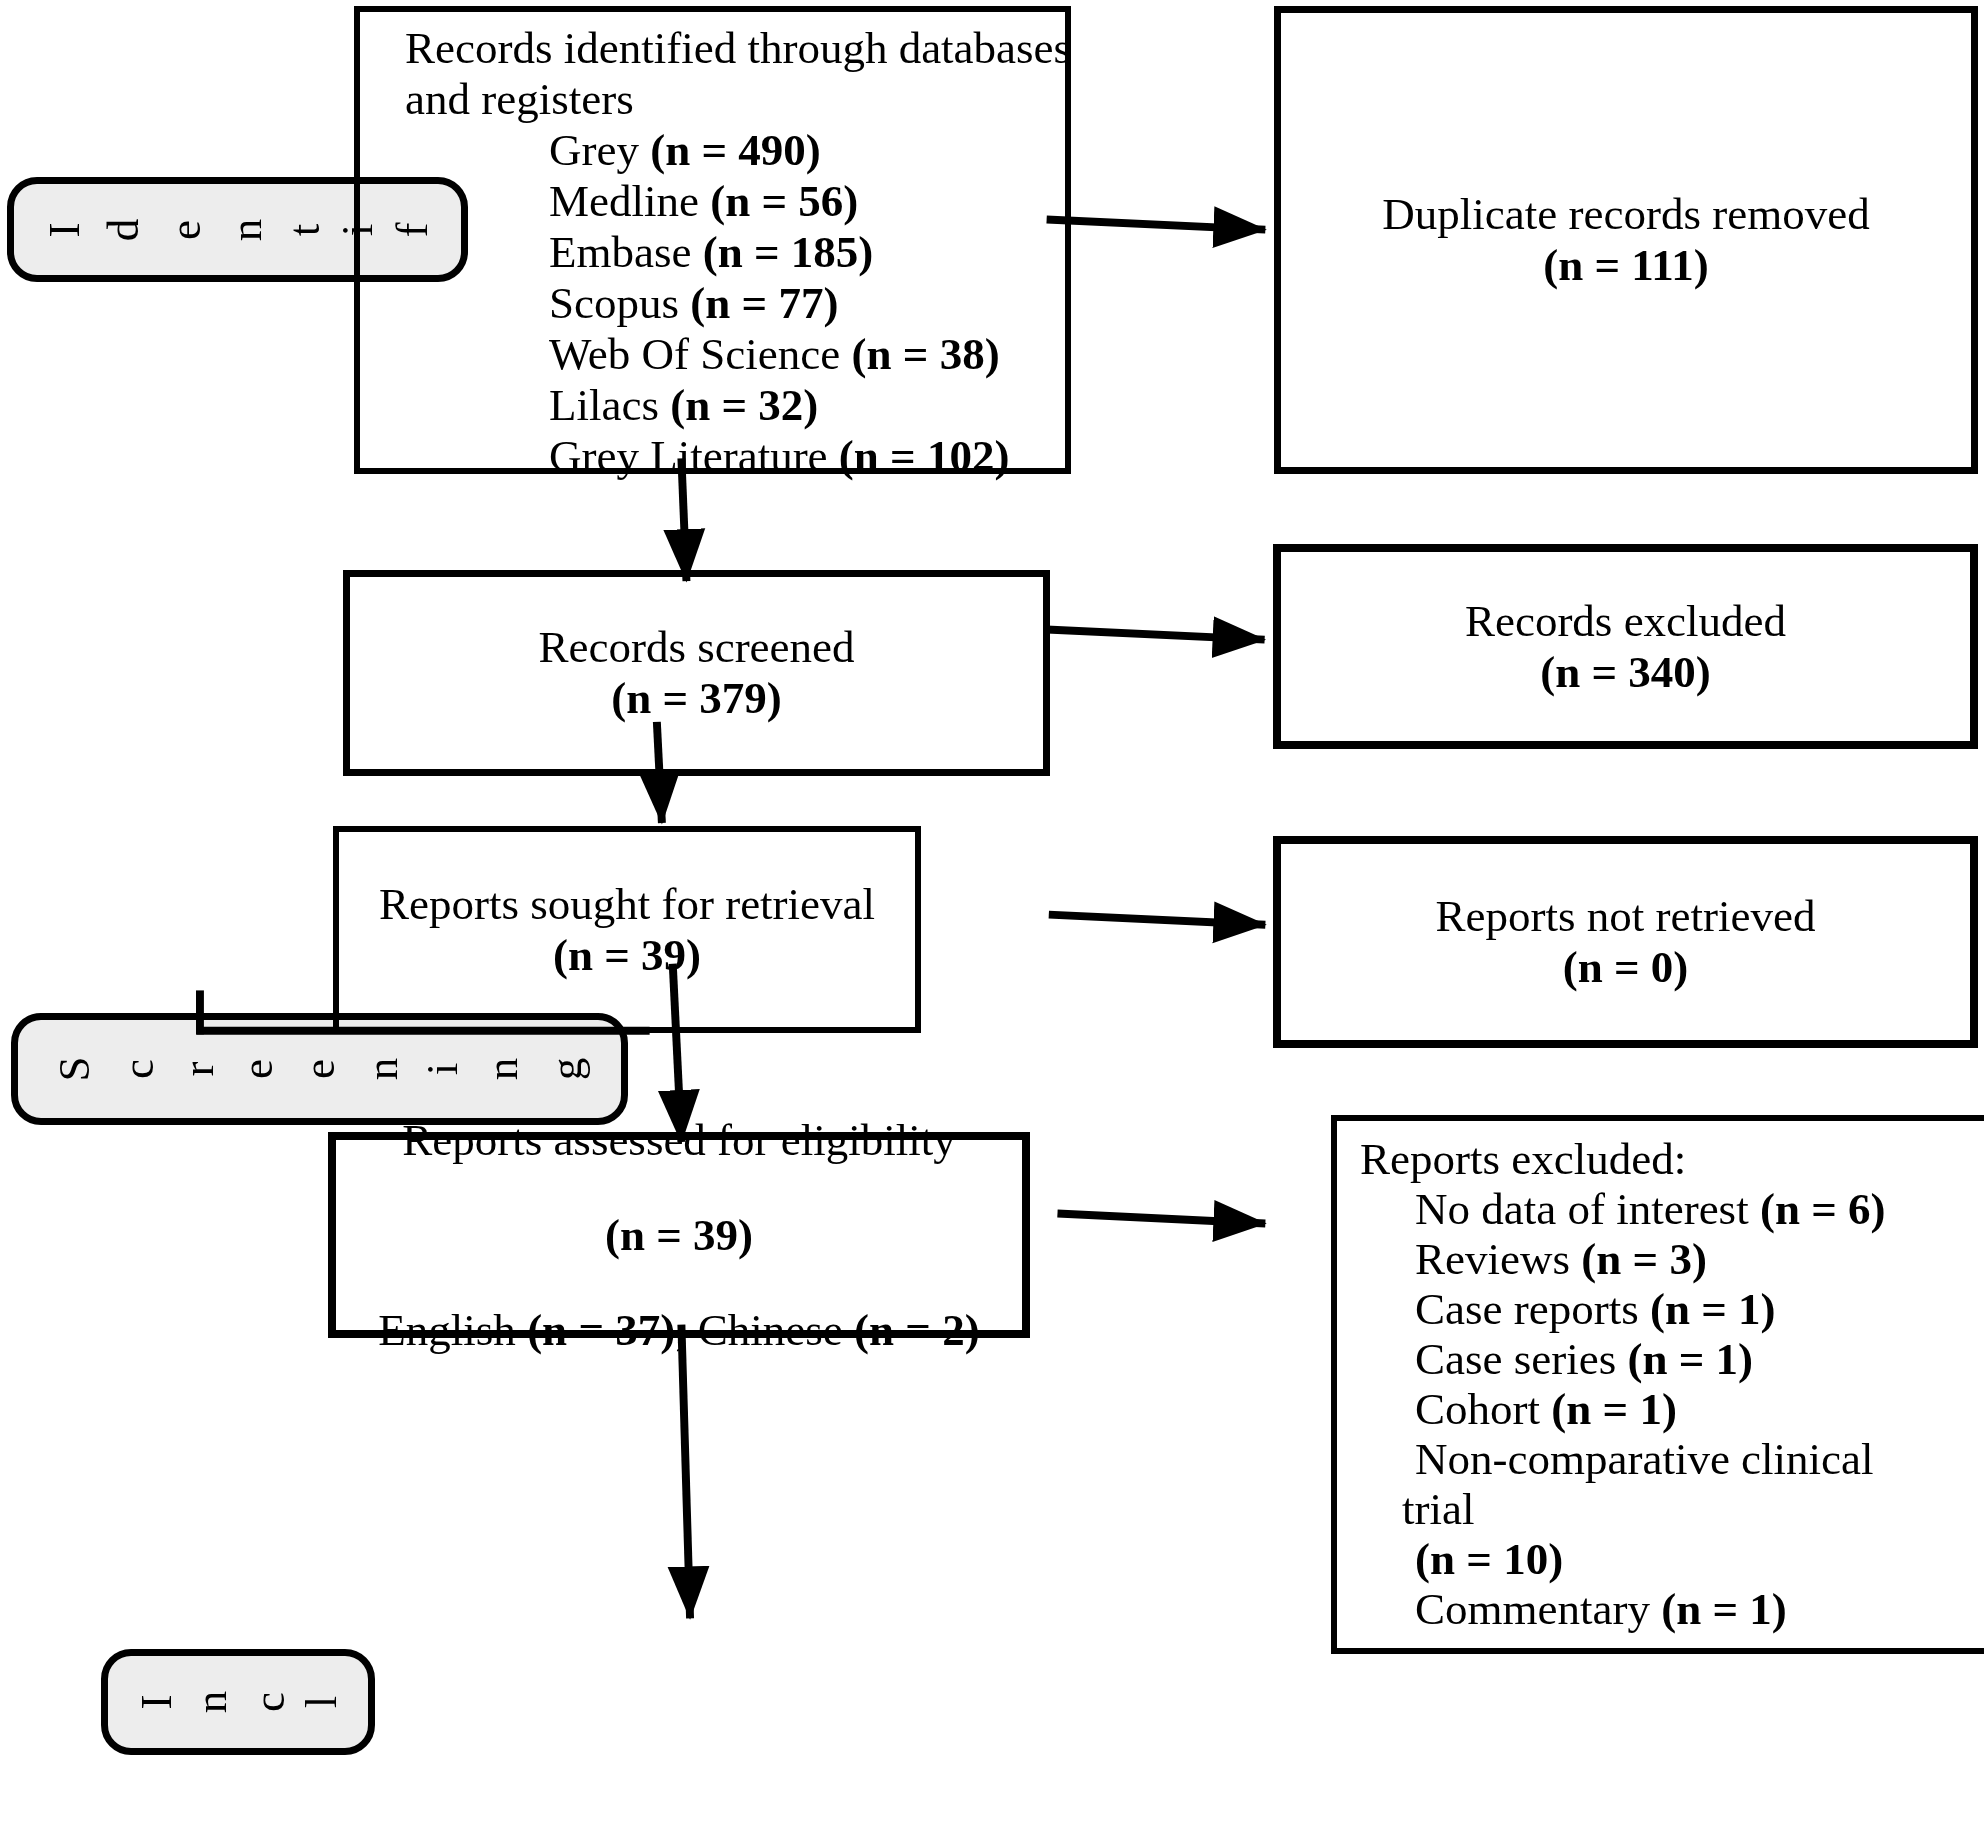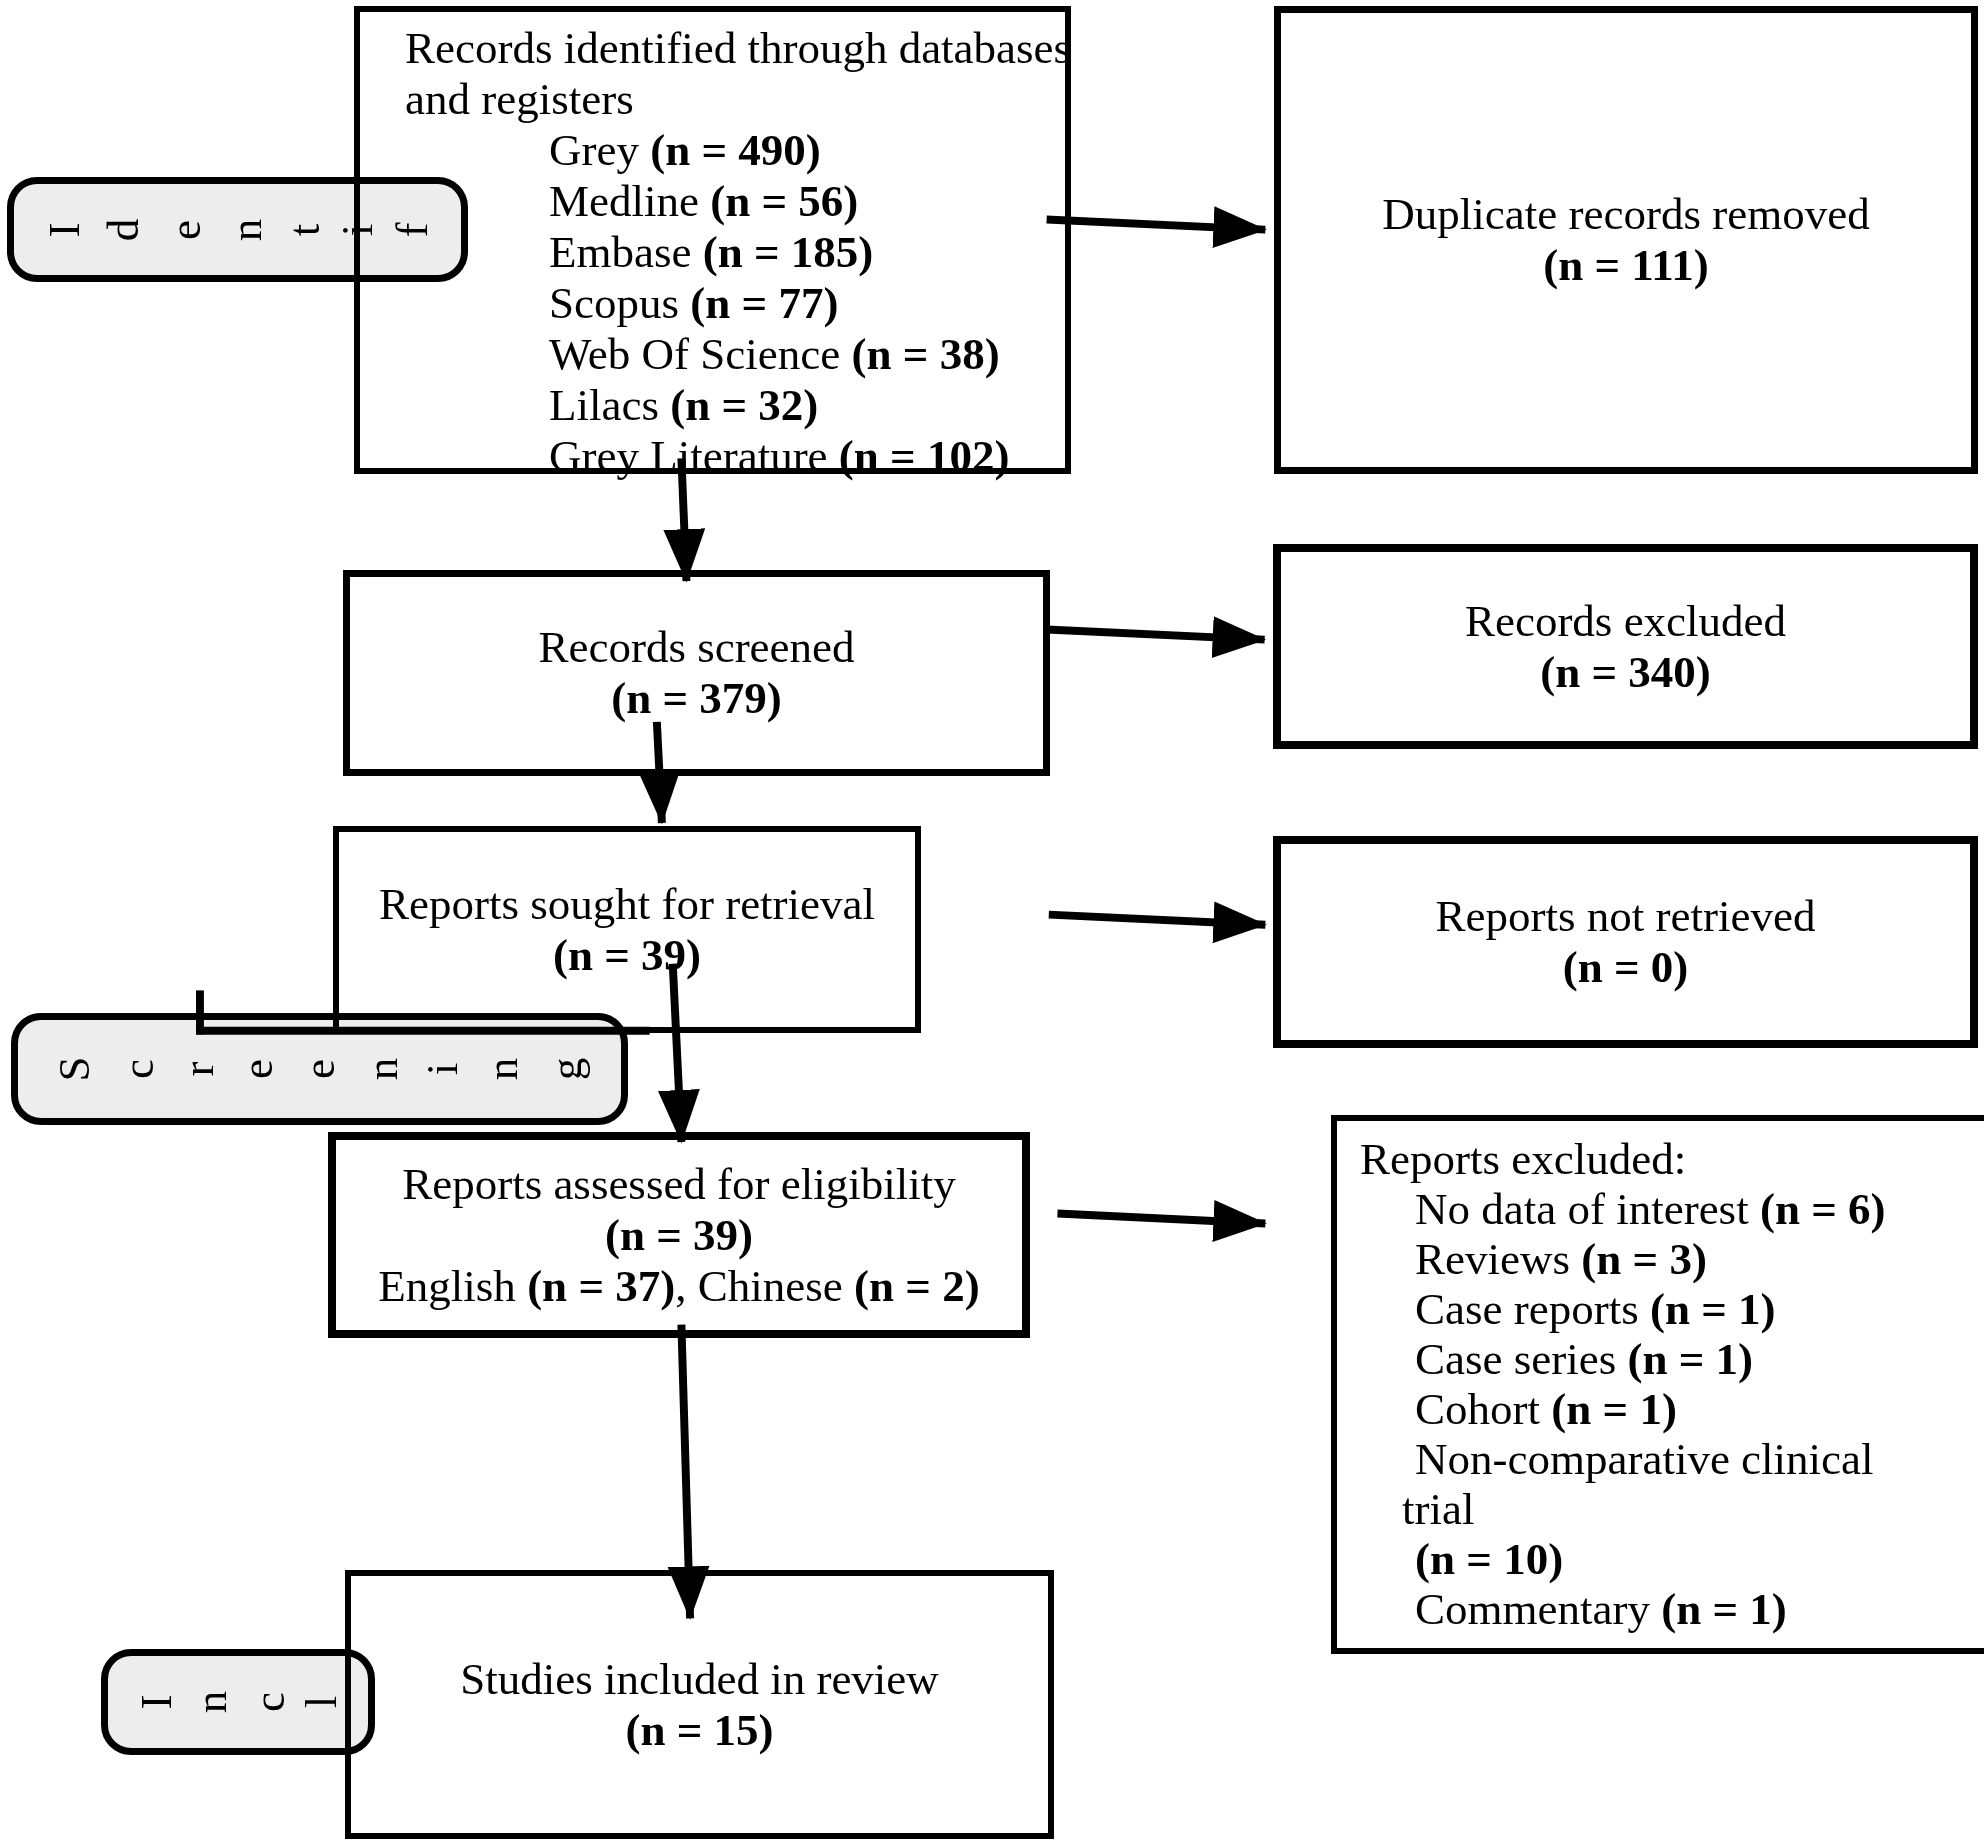--- a/index.html
+++ b/index.html
@@ -17,21 +17,21 @@
   
   #box-identified{left:354px;top:5.8px;width:717px;height:468px;padding-top:11.5px;}
   #box-identified .pad1{padding-left:45px;}
   #box-identified .pad2{padding-left:189px;}
 
   #box-duplicates{left:1274px;top:5.8px;width:704px;height:468px;border-width:7.2px;}
   #box-screened{left:343px;top:570px;width:707px;height:206px;border-width:7.2px;}
   #box-records-excluded{left:1273px;top:544px;width:705px;height:205px;border-width:8.7px;}
   #box-sought{left:333px;top:826px;width:588px;height:207px;}
   #box-not-retrieved{left:1273px;top:836px;width:705px;height:212px;border-width:8.7px;}
-  #box-assessed{left:328px;top:1132px;width:702px;height:206px;border-width:8px;}
+  #box-assessed{left:328px;top:1132px;width:702px;height:206px;border-width:8px;gap:44px;}
 
   #box-reports-excluded{left:1331px;top:1115px;width:705px;height:539px;padding-top:13px;}
   #box-reports-excluded .line{line-height:50px;}
   #box-reports-excluded .title{padding-left:23px;}
   #box-reports-excluded .item{padding-left:78px;}
   #box-reports-excluded .hang{padding-left:65px;}
 
   #box-included{left:345px;top:1570px;width:709px;height:269px;}
 
   
@@ -152,19 +152,15 @@
     <div class="line item"><span>Reviews </span><span class="bold">(n = 3)</span></div>
     <div class="line item"><span>Case reports </span><span class="bold">(n = 1)</span></div>
     <div class="line item"><span>Case series </span><span class="bold">(n = 1)</span></div>
     <div class="line item"><span>Cohort </span><span class="bold">(n = 1)</span></div>
     <div class="line item"><span>Non-comparative clinical</span></div>
     <div class="line hang"><span>trial</span></div>
     <div class="line item"><span class="bold">(n = 10)</span></div>
     <div class="line item"><span>Commentary </span><span class="bold">(n = 1)</span></div>
   </div>
 
-  <div class="box center" id="box-included">
-    <div class="line">Studies included in review</div>
-    <div class="line bold">(n = 15)</div>
-  </div>
 
 </div>
 
 
 </body></html>

